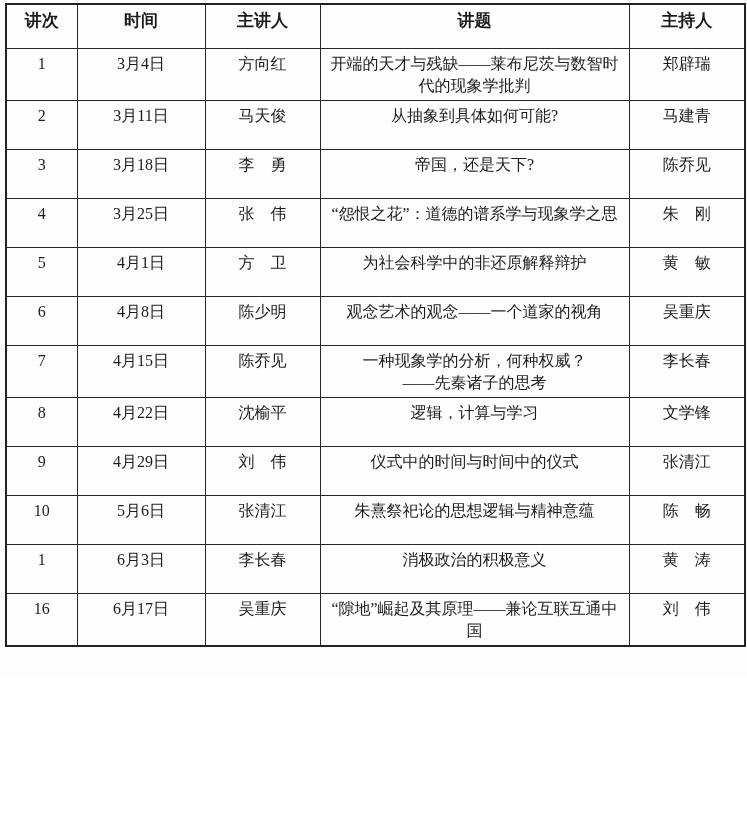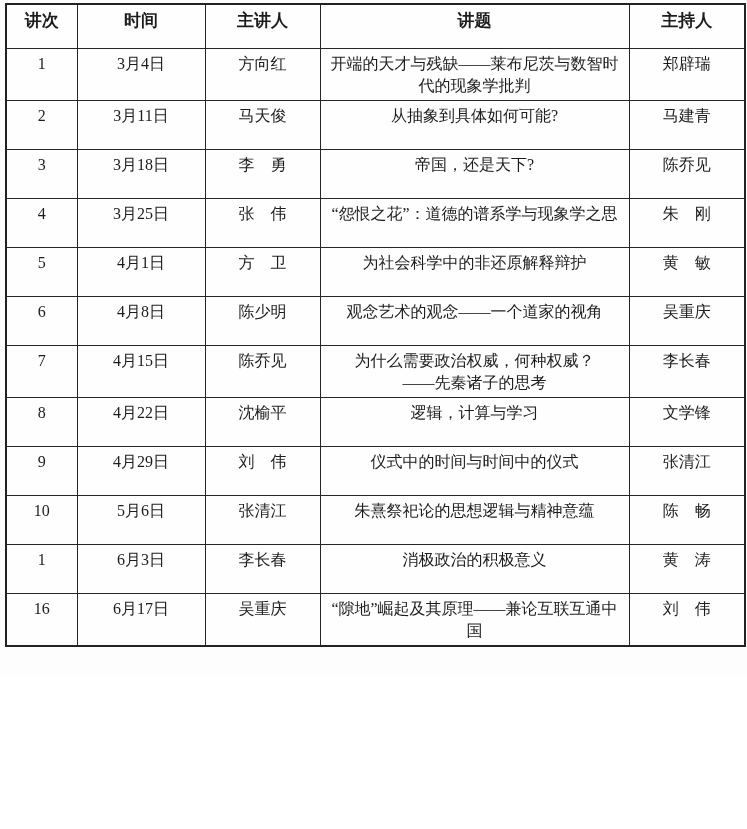--- a/index.html
+++ b/index.html
@@ -114,21 +114,21 @@
           <td class="col-no">6</td>
           <td class="col-date">4月8日</td>
           <td class="col-speaker">陈少明</td>
           <td class="col-topic">观念艺术的观念——一个道家的视角</td>
           <td class="col-host">吴重庆</td>
         </tr>
         <tr>
           <td class="col-no">7</td>
           <td class="col-date">4月15日</td>
           <td class="col-speaker">陈乔见</td>
-          <td class="col-topic">为什么需要政治权威，何种权威？
+          <td class="col-topic">一种现象学的分析，何种权威？
 ——先秦诸子的思考</td>
           <td class="col-host">李长春</td>
         </tr>
         <tr>
           <td class="col-no">8</td>
           <td class="col-date">4月22日</td>
           <td class="col-speaker">沈榆平</td>
           <td class="col-topic">逻辑，计算与学习</td>
           <td class="col-host">文学锋</td>
         </tr>

